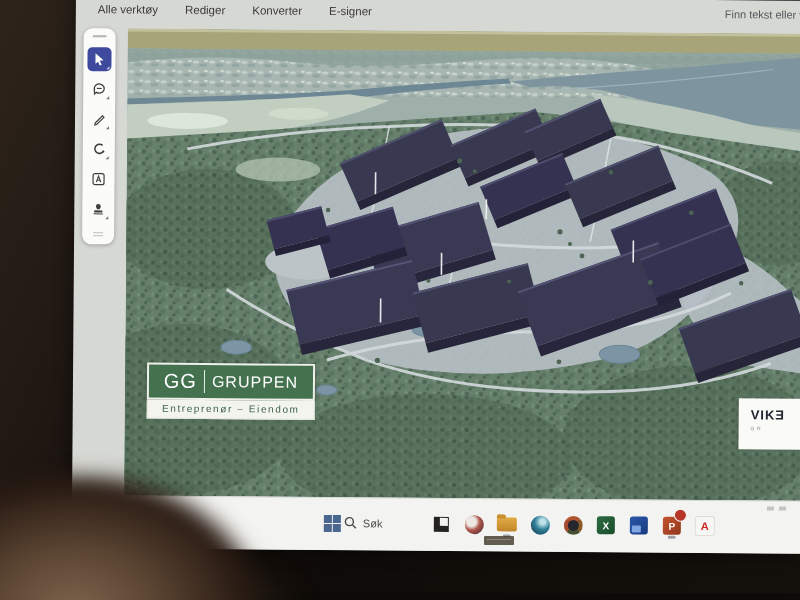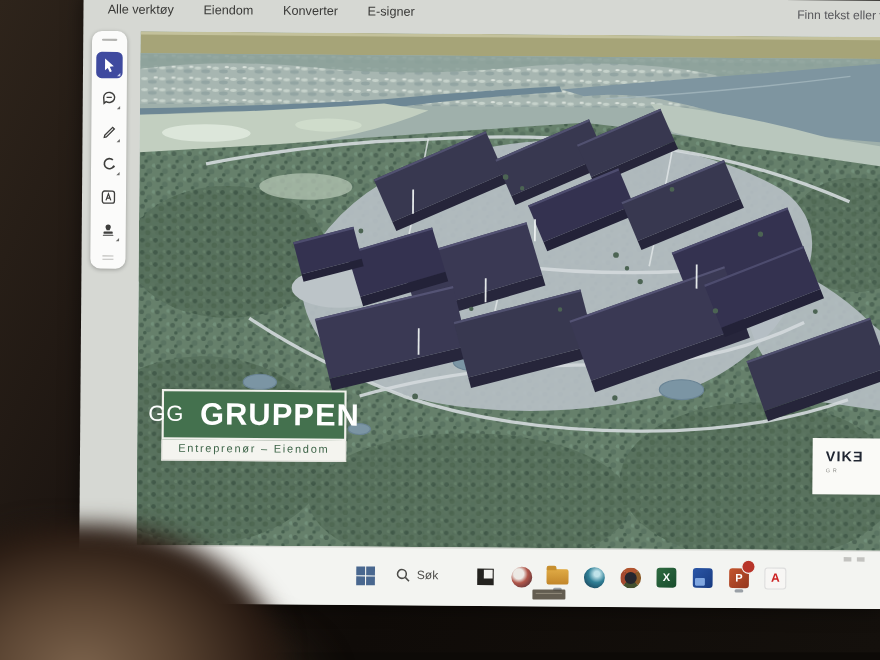--- a/index.html
+++ b/index.html
@@ -32,39 +32,39 @@
   .mini-label i{display:block;width:10px;height:1px;background:#bdbdba;}
   
   .doc{position:absolute;left:52px;top:33px;right:0;bottom:52px;background:#cfd8d2;overflow:hidden;}
   .doc svg{width:100%;height:100%;display:block;}
   
   .gg-logo{position:absolute;left:22px;bottom:78px;width:168px;}
   .gg-box{background:#44714e;border:2px solid #f1f1ec;display:flex;align-items:center;
           justify-content:center;gap:7px;padding:5px 6px;box-shadow:0 1px 3px rgba(0,0,0,.3);}
   .gg-left{color:#fff;font-size:20px;font-weight:normal;letter-spacing:1px;}
   .gg-div{width:1px;align-self:stretch;background:#e8eee8;}
-  .gg-right{color:#fff;font-size:28px;font-weight:bold;letter-spacing:1px;}
+  .gg-right{color:#fff;font-size:16px;font-weight:normal;letter-spacing:1px;}
   .gg-tag{background:#f4f4ef;color:#3c6347;font-size:10px;letter-spacing:1.6px;
           text-align:center;padding:3px 0 4px;border:1px solid #e3e3dd;border-top:none;}
   
   .viken{position:absolute;right:0;bottom:52px;width:52px;height:42px;background:#fafaf7;
          padding:9px 0 0 12px;overflow:hidden;box-shadow:-1px 0 3px rgba(0,0,0,.12);}
   .viken-text{font-size:13px;font-weight:bold;color:#202632;letter-spacing:1px;white-space:nowrap;}
   .viken-sub{font-size:5px;color:#8e8e8a;letter-spacing:2.5px;margin-top:3px;}
   
   .taskbar{position:absolute;left:0;right:0;bottom:0;height:52px;background:#f3f4f1;
            border-top:1px solid #d9dad6;}
   .weather{position:absolute;left:7px;top:10px;display:flex;gap:6px;align-items:center;}
   .weather svg{width:22px;height:16px;}
   .weather-temp{font-size:10.5px;color:#2e2e2c;}
   .weather-cond{font-size:9.5px;color:#5a5a57;}
   .startbtn{position:absolute;left:252px;top:17px;width:17px;height:17px;display:grid;
             grid-template-columns:8px 8px;grid-template-rows:8px 8px;gap:1px;}
   .startbtn i{background:#49678f;display:block;}
-  .searchbox{position:absolute;left:288px;top:18px;display:flex;align-items:center;gap:6px;}
+  .searchbox{position:absolute;left:272px;top:18px;display:flex;align-items:center;gap:6px;}
   .searchbox svg{width:13px;height:13px;}
   .search-label{font-size:11px;color:#4c4c49;}
   .apps{position:absolute;left:358px;top:12px;display:flex;gap:11px;align-items:center;}
   .app{position:relative;width:22px;height:26px;display:flex;align-items:center;justify-content:center;}
   .run-dot{position:absolute;bottom:0;left:7px;width:8px;height:3px;border-radius:2px;background:#9aa0a6;}
   .ic-corner{width:15px;height:15px;background:#23221f;position:relative;}
   .ic-corner::after{content:"";position:absolute;right:1px;top:1px;width:8px;height:8px;background:#f2f2ef;}
   .ic-firefox{width:19px;height:19px;border-radius:50%;
       background:radial-gradient(circle at 35% 35%,#ece9e4 0 26%,#b0564a 48%,#472a34 95%);}
   .ic-folder{width:20px;height:14px;border-radius:2px;position:relative;
@@ -103,21 +103,21 @@
 </style>
 </head>
 <body>
 
 <div class="photo">
 
   <div class="screen">
 
     <div class="menubar">
       <span class="menu-item">Alle verktøy</span>
-      <span class="menu-item">Eiendom</span>
+      <span class="menu-item">Rediger</span>
       <span class="menu-item">Konverter</span>
       <span class="menu-item">E-signer</span>
     </div>
     <span class="find-hint">Finn tekst eller v</span>
 
     <div class="doc">
       <svg viewBox="0 0 672 468" preserveAspectRatio="none">
         <defs>
           <pattern id="forest" width="14" height="12" patternUnits="userSpaceOnUse">
             <rect width="14" height="12" fill="#66806b"></rect>

